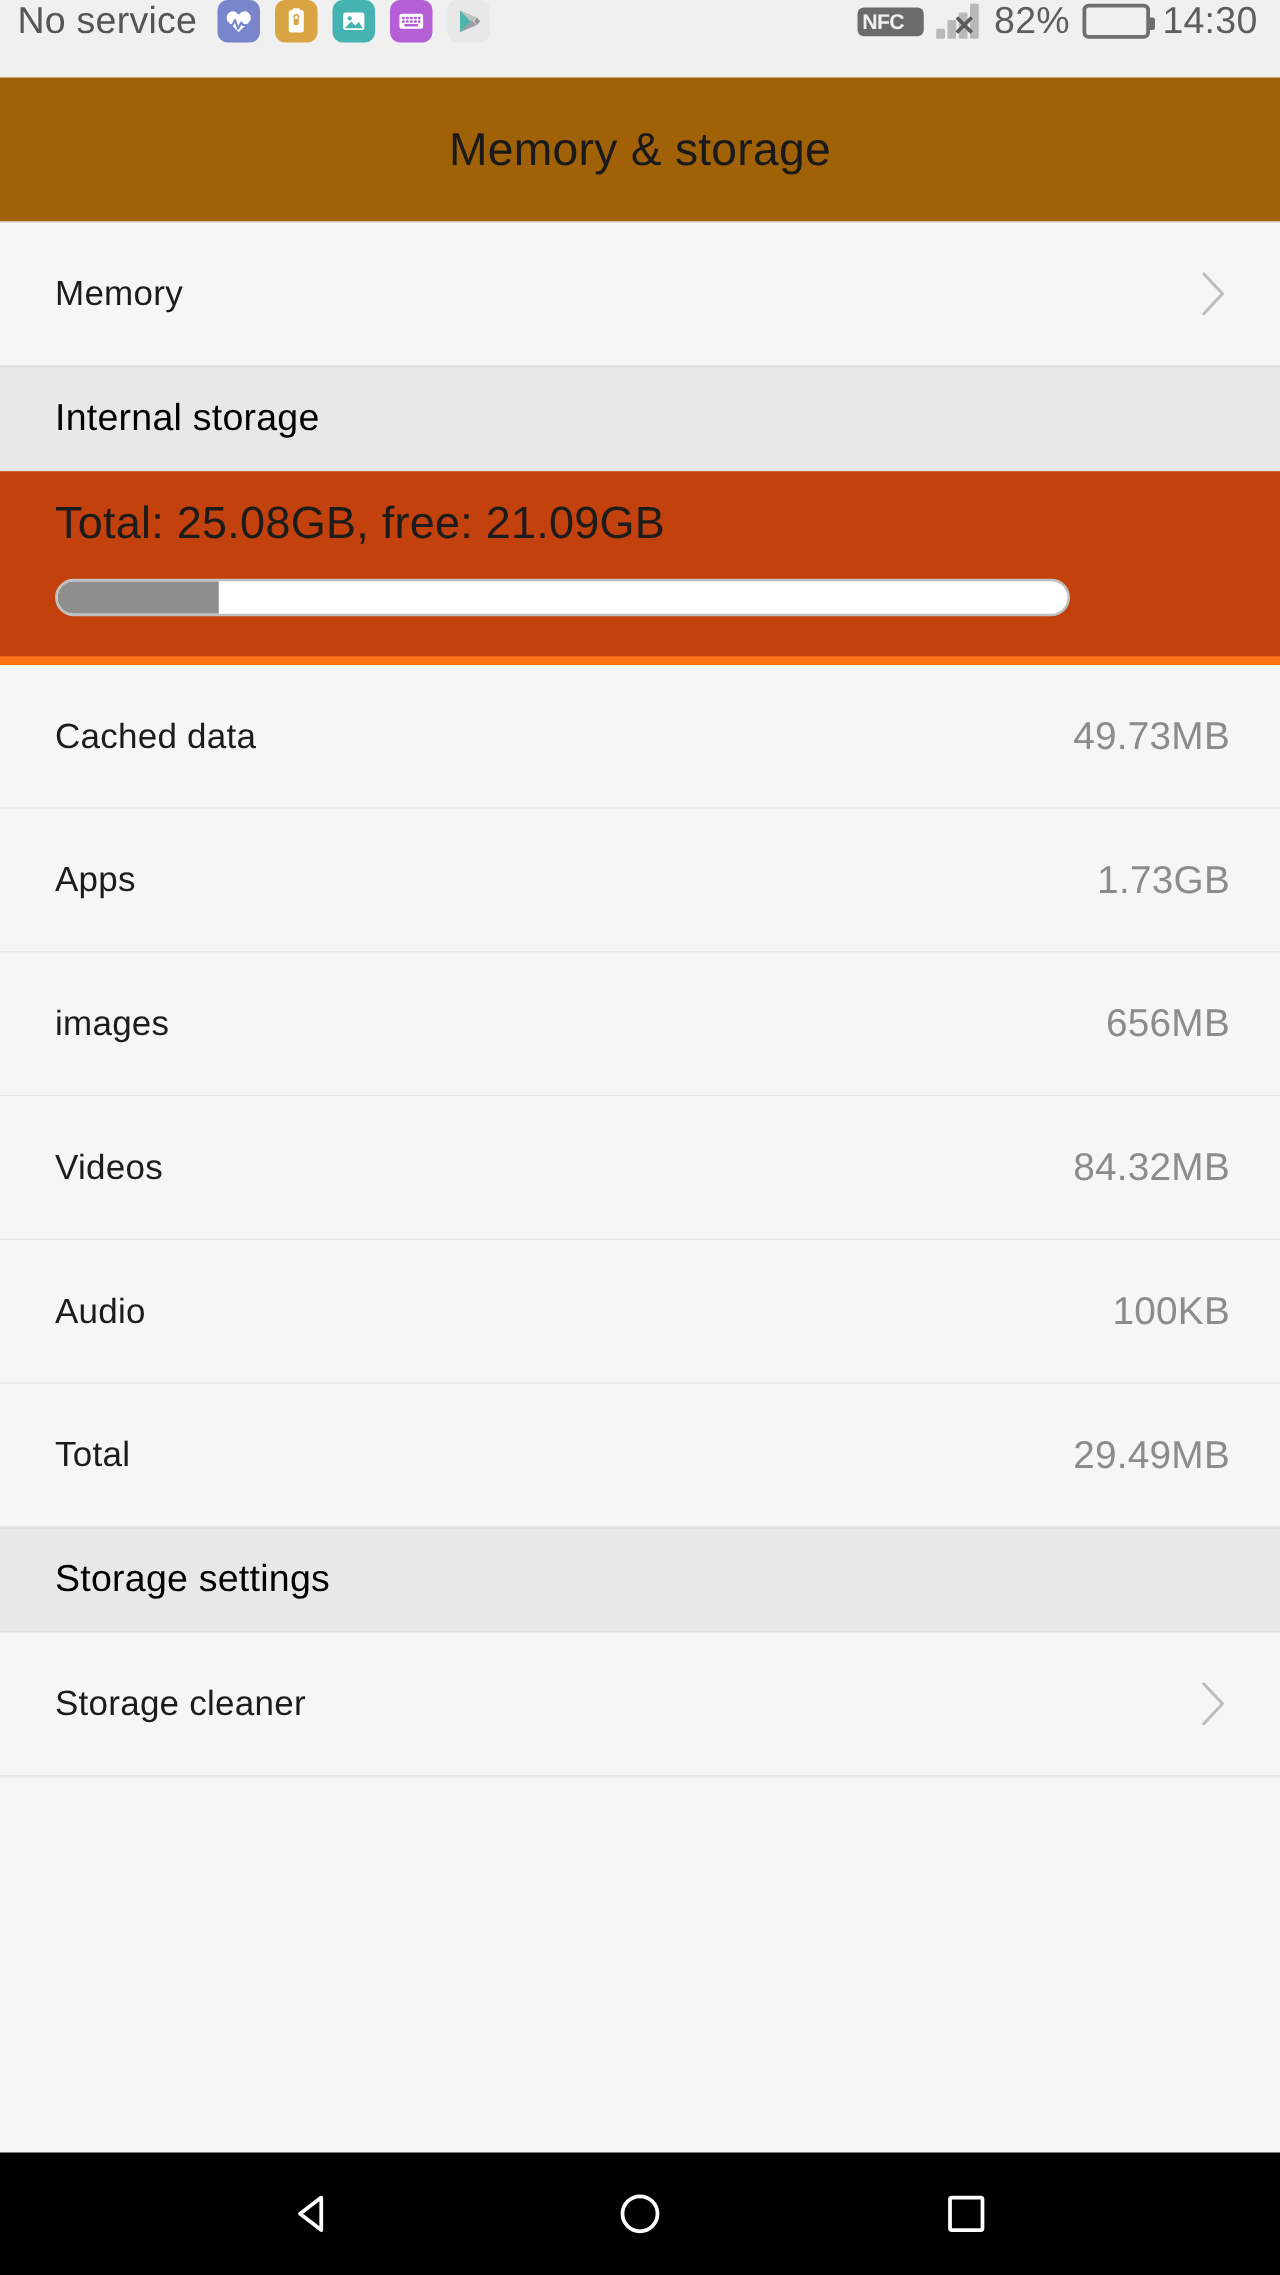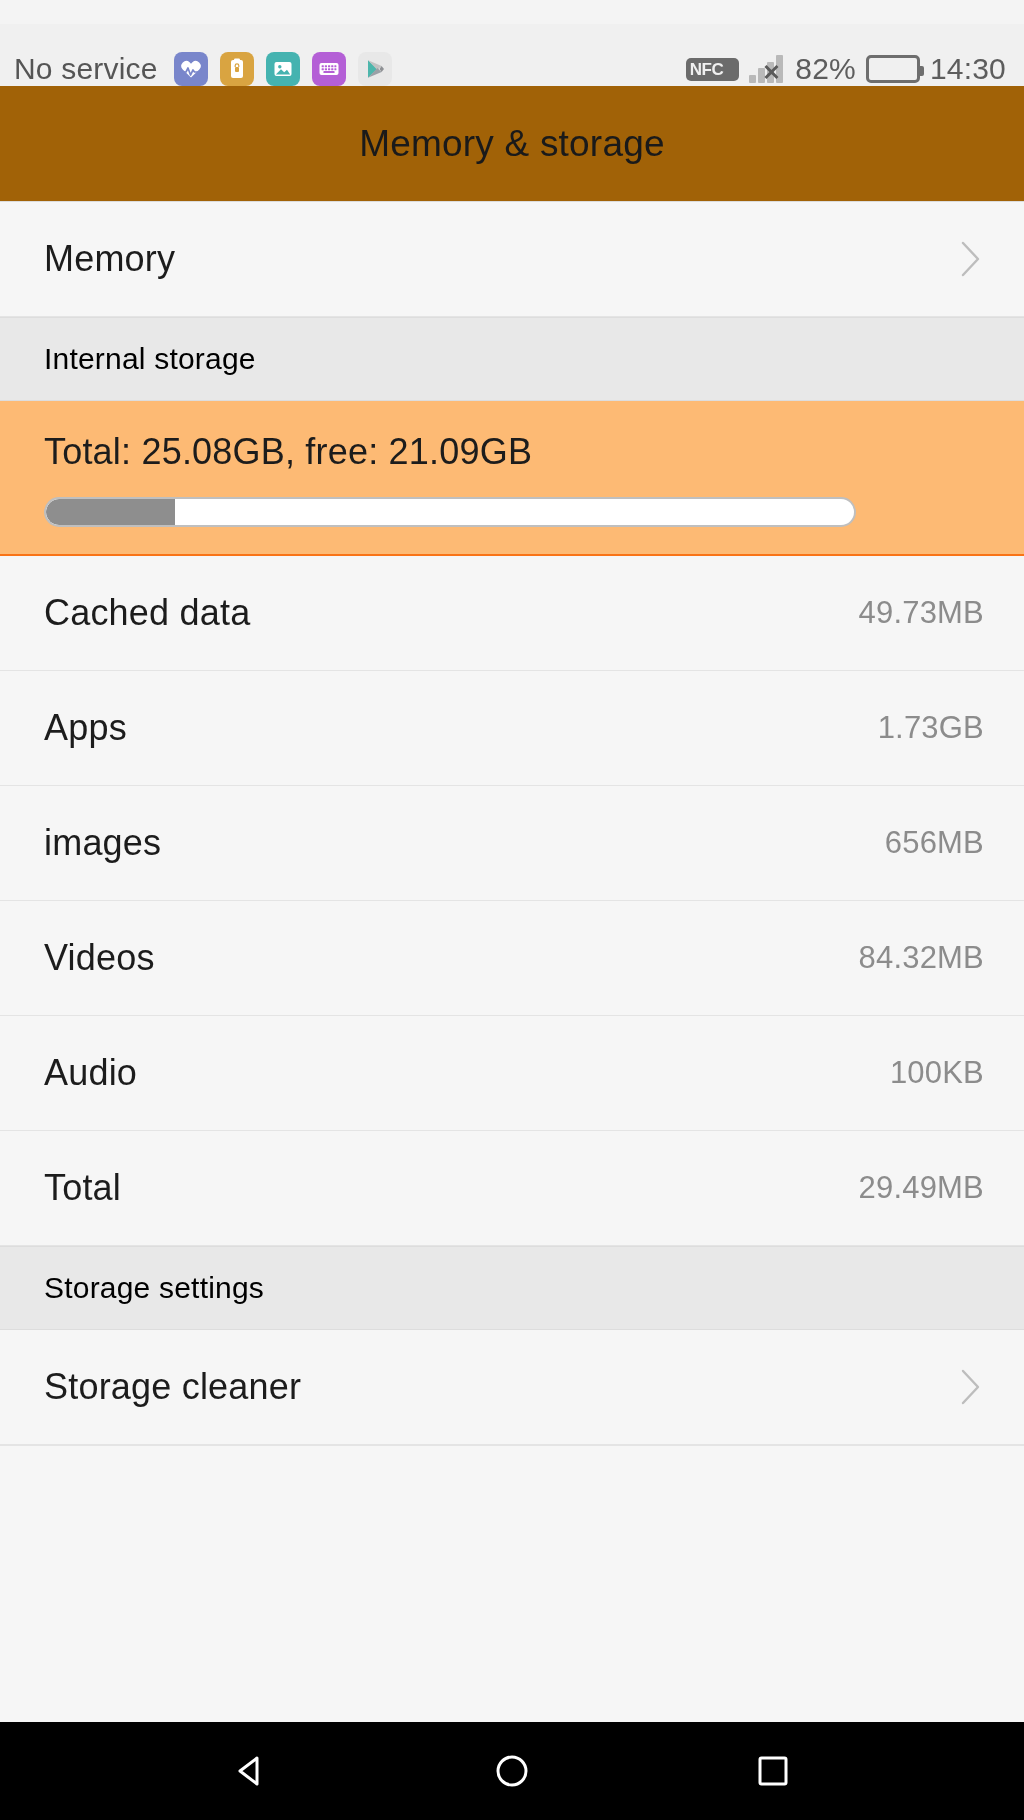--- a/index.html
+++ b/index.html
@@ -21,24 +21,23 @@
     flex-direction: column;
     background: #f4f4f4;
   }
 
   
   .statusbar {
     height: 62px;
     flex: 0 0 62px;
     background: #f0f0f0;
     display: flex;
-    align-items: flex-end;
+    align-items: flex-start;
     padding: 0 18px 0 14px;
     box-sizing: border-box;
-    margin-top: 24px;
   }
   .status-left {
     display: flex;
     align-items: center;
     flex: 1 1 auto;
     min-width: 0;
   }
   .carrier {
     font-size: 30px;
     color: #555555;
@@ -170,21 +169,21 @@
     height: 115px;
     flex: 0 0 115px;
     background: #f6f6f6;
     display: flex;
     align-items: center;
     padding: 0 40px 0 44px;
     box-sizing: border-box;
     border-bottom: 1px solid #e4e4e4;
   }
   .row-label {
-    font-size: 36px;
+    font-size: 28px;
     color: #1c1c1c;
     flex: 1 1 auto;
     letter-spacing: 0.2px;
   }
   .row-value {
     font-size: 31px;
     color: #8c8c8c;
     flex: 0 0 auto;
     letter-spacing: 0.2px;
     margin-left: 12px;
@@ -210,24 +209,24 @@
   }
   .section-head-text {
     font-size: 30px;
     color: #000000;
     letter-spacing: 0.2px;
   }
 
   
   .storage-block {
     flex: 0 0 155px;
-    background: #fdba74;
-    padding: 30px 44px 0 44px;
-    box-sizing: border-box;
-    border-bottom: 2px solid #f97316;
+    background: #c2410c;
+    padding: 20px 44px 0 44px;
+    box-sizing: border-box;
+    border-bottom: 7px solid #f97316;
   }
   .storage-totals {
     font-size: 36px;
     color: #1c1c1c;
     letter-spacing: 0.2px;
     margin-bottom: 24px;
   }
   .progress-track {
     height: 30px;
     background: #ffffff;

